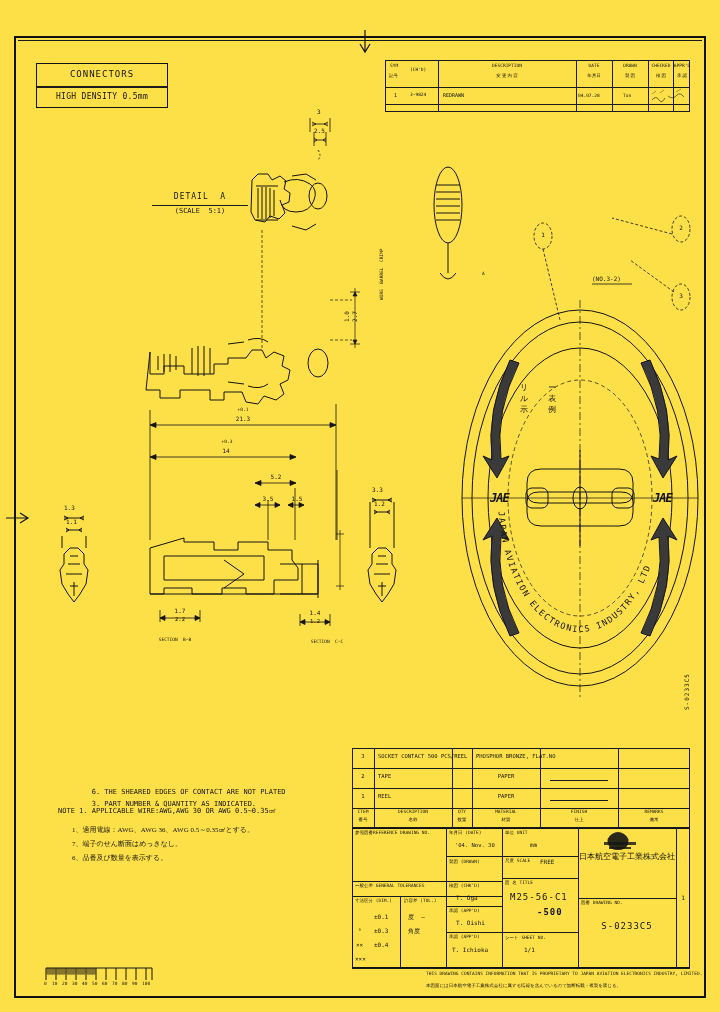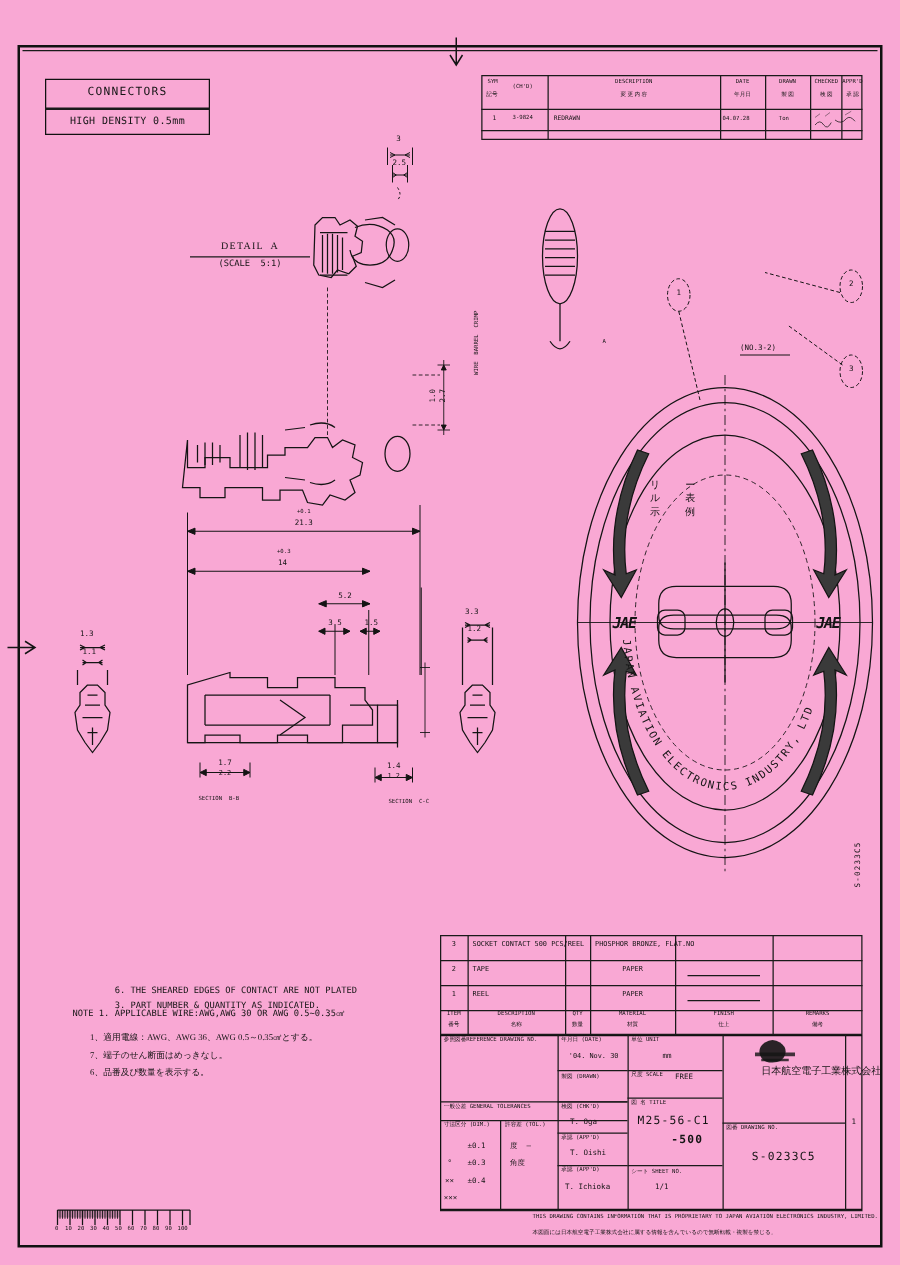--- a/index.html
+++ b/index.html
@@ -1,19 +1,19 @@
 <!DOCTYPE html>
 <html><head>
 <meta charset="utf-8">
 <style>
   html,body{margin:0;padding:0;background:#8a8a8a;}
   body{width:720px;height:1012px;overflow:hidden;
        font-family:"DejaVu Sans Mono","Liberation Mono",monospace;
        color:#111;}
-  #sheet{position:relative;width:720px;height:1012px;background:#f9a8d4;}
+  #sheet{position:relative;width:720px;height:1012px;background:#fde047;}
   .ln{position:absolute;background:#1a1a1a;}
   .h{height:1px;}
   .v{width:1px;}
   .box{position:absolute;border:1px solid #1a1a1a;box-sizing:border-box;}
   .box2{position:absolute;border:2px solid #111;box-sizing:border-box;}
   .t{position:absolute;white-space:pre;line-height:1.05;color:#141414;}
   .t6{font-size:6px;}
   .t55{font-size:5.5px;}
   .t5{font-size:5px;}
   .t45{font-size:4.5px;}
@@ -77,21 +77,21 @@
   <div class="t t5" style="left:394px;top:93px;">1</div>
   <div class="t t45" style="left:410px;top:93px;">3-9824</div>
   <div class="t t5" style="left:443px;top:93px;">REDRAWN</div>
   <div class="t t45" style="left:578px;top:94px;">04.07.28</div>
   <div class="t t45" style="left:623px;top:94px;">Ton</div>
   <svg width="720" height="1012">
     <path d="M652,100 q4,-5 7,0 q3,4 6,-2 M668,96 q5,4 9,-1 q3,-3 7,2" stroke="#141414" stroke-width="0.7" fill="none" opacity="0.85"></path>
     <path d="M652,94 l4,-3 M660,93 l4,-3 M676,92 l5,-3" stroke="#141414" stroke-width="0.6" fill="none" opacity="0.6"></path>
   </svg>
 
-  <div class="t t8 ctr" style="left:150px;top:193px;width:100px;letter-spacing:1px;font-family:Liberation Serif, serif;">DETAIL  A</div>
+  <div class="t t8 ctr" style="left:150px;top:193px;width:100px;letter-spacing:1px;">DETAIL  A</div>
   <div class="ln h" style="left:152px;top:205px;width:96px;"></div>
   <div class="t t7 ctr" style="left:150px;top:208px;width:100px;">(SCALE  5:1)</div>
 
   <svg width="720" height="1012">
     <g stroke="#141414" stroke-width="1" fill="none">
 
       <path d="M252,180 l6,-6 l10,0 l4,6 l8,-4 l6,5 l-2,8 l6,4 l-1,9 l-7,3 l3,8 l-6,6 l-9,-3 l-5,6 l-10,-2 l-4,-8 z"></path>
       <path d="M258,188 l0,30 M262,187 l0,32 M266,187 l0,32 M270,188 l0,30 M274,190 l0,26"></path>
       <path d="M256,186 l22,0 M256,220 l22,0"></path>
       <path d="M284,182 q14,-6 26,2 q8,6 4,16 q-4,12 -18,12 q-14,0 -16,-12"></path>
@@ -394,21 +394,21 @@
   <div class="t t45" style="left:505px;top:936px;">シート SHEET NO.</div>
   <div class="t t6" style="left:524px;top:947px;">1/1</div>
 
   <svg width="720" height="1012">
     <g fill="#141414">
       <path d="M612,834 q-6,4 -4,10 q2,6 10,6 q8,0 10,-6 q2,-6 -4,-10 q-6,-4 -12,0 z" opacity="0.9"></path>
       <path d="M604,842 l32,0 l0,3 l-32,0 z" opacity="0.8"></path>
       <path d="M609,847 l22,0 l0,2 l-22,0 z" opacity="0.8"></path>
     </g>
   </svg>
-  <div class="t t8 ctr jp" style="left:608px;top:853px;width:98px;">日本航空電子工業株式会社</div>
+  <div class="t t8 ctr jp" style="left:578px;top:853px;width:98px;">日本航空電子工業株式会社</div>
   <div class="t t45" style="left:581px;top:901px;">図番 DRAWING NO.</div>
   <div class="t t9 ctr" style="left:578px;top:922px;width:98px;letter-spacing:1px;">S-0233C5</div>
   <div class="t t6 ctr" style="left:676px;top:895px;width:14px;">1</div>
 
   <div class="t t45" style="left:426px;top:972px;">THIS DRAWING CONTAINS INFORMATION THAT IS PROPRIETARY TO JAPAN AVIATION ELECTRONICS INDUSTRY, LIMITED.</div>
   <div class="t t45 jp" style="left:426px;top:984px;">本図面には日本航空電子工業株式会社に属する情報を含んでいるので無断転載・複製を禁じる。</div>
 
   <svg width="720" height="1012">
     <g stroke="#141414" stroke-width="1" fill="none">
       <path d="M46,968 l106,0 M46,968 l0,12 M152,968 l0,12"></path>

